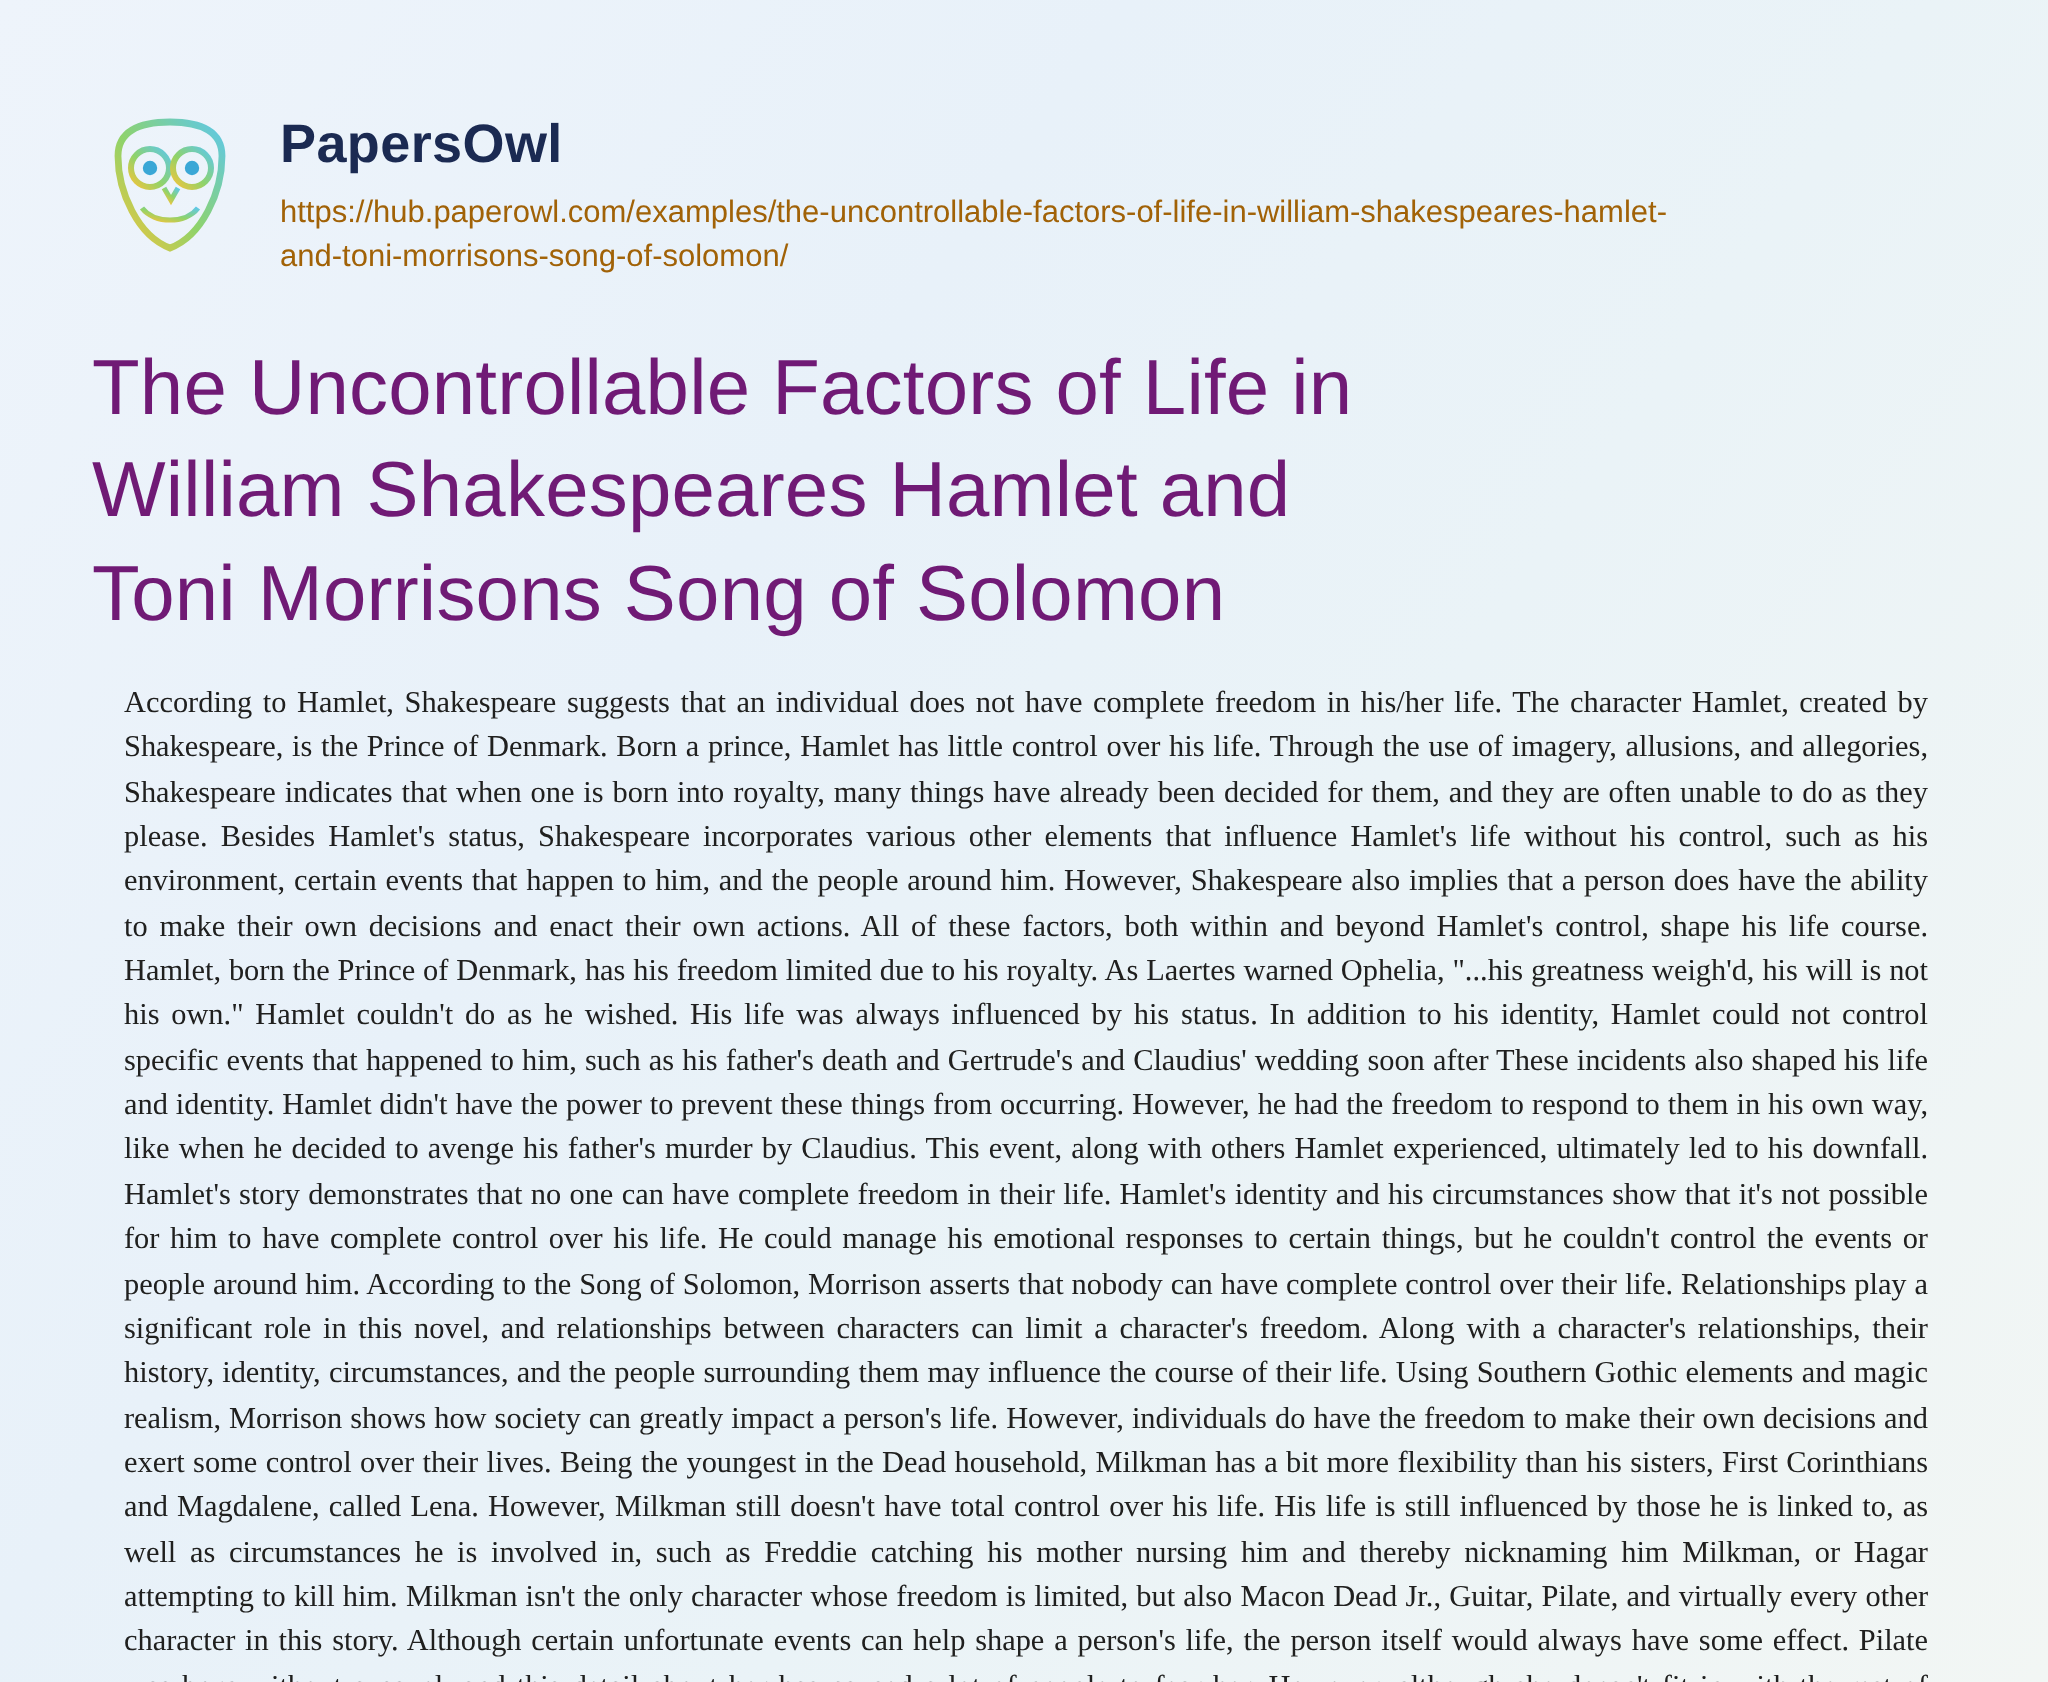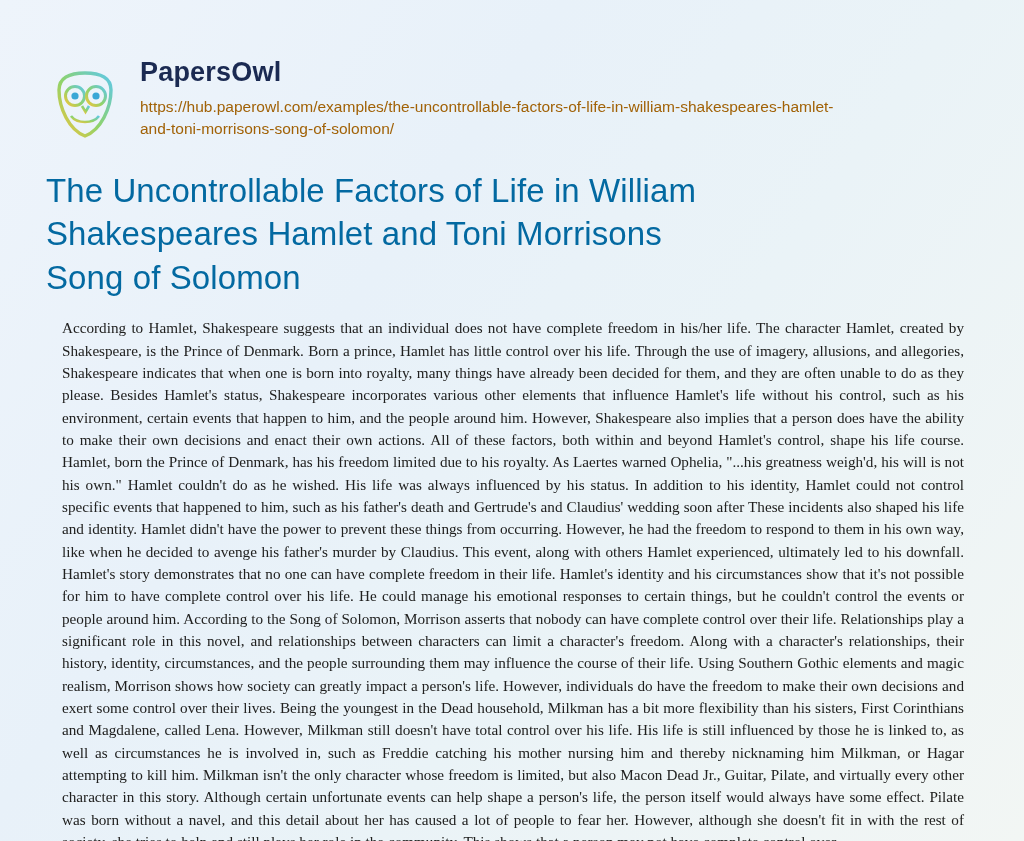--- a/index.html
+++ b/index.html
@@ -16,21 +16,21 @@
   .page {
     position: relative;
     width: 1024px;
     height: 841px;
     box-sizing: border-box;
     padding: 44px 46px 0 46px;
   }
   
   .header {
     display: flex;
-    align-items: flex-end;
+    align-items: center;
     gap: 18px;
     padding-left: 2px;
   }
   .logo-wrap {
     width: 74px;
     height: 74px;
     flex: 0 0 74px;
     display: flex;
     align-items: center;
     justify-content: center;
@@ -51,24 +51,24 @@
     font-size: 15.5px;
     color: #a16207;
     line-height: 1.45;
     max-width: 700px;
     word-break: break-word;
     cursor: pointer;
   }
   
   .doc-title {
     margin: 28px 0 0 0;
-    font-size: 33px;
+    font-size: 39px;
     line-height: 1.32;
     font-weight: normal;
-    color: #0369a1;
+    color: #701a75;
     max-width: 680px;
     letter-spacing: 0.1px;
   }
   
   .doc-body {
     margin-top: 18px;
     font-family: "Liberation Serif", serif;
     font-size: 15.2px;
     line-height: 1.47;
     color: #20201f;

